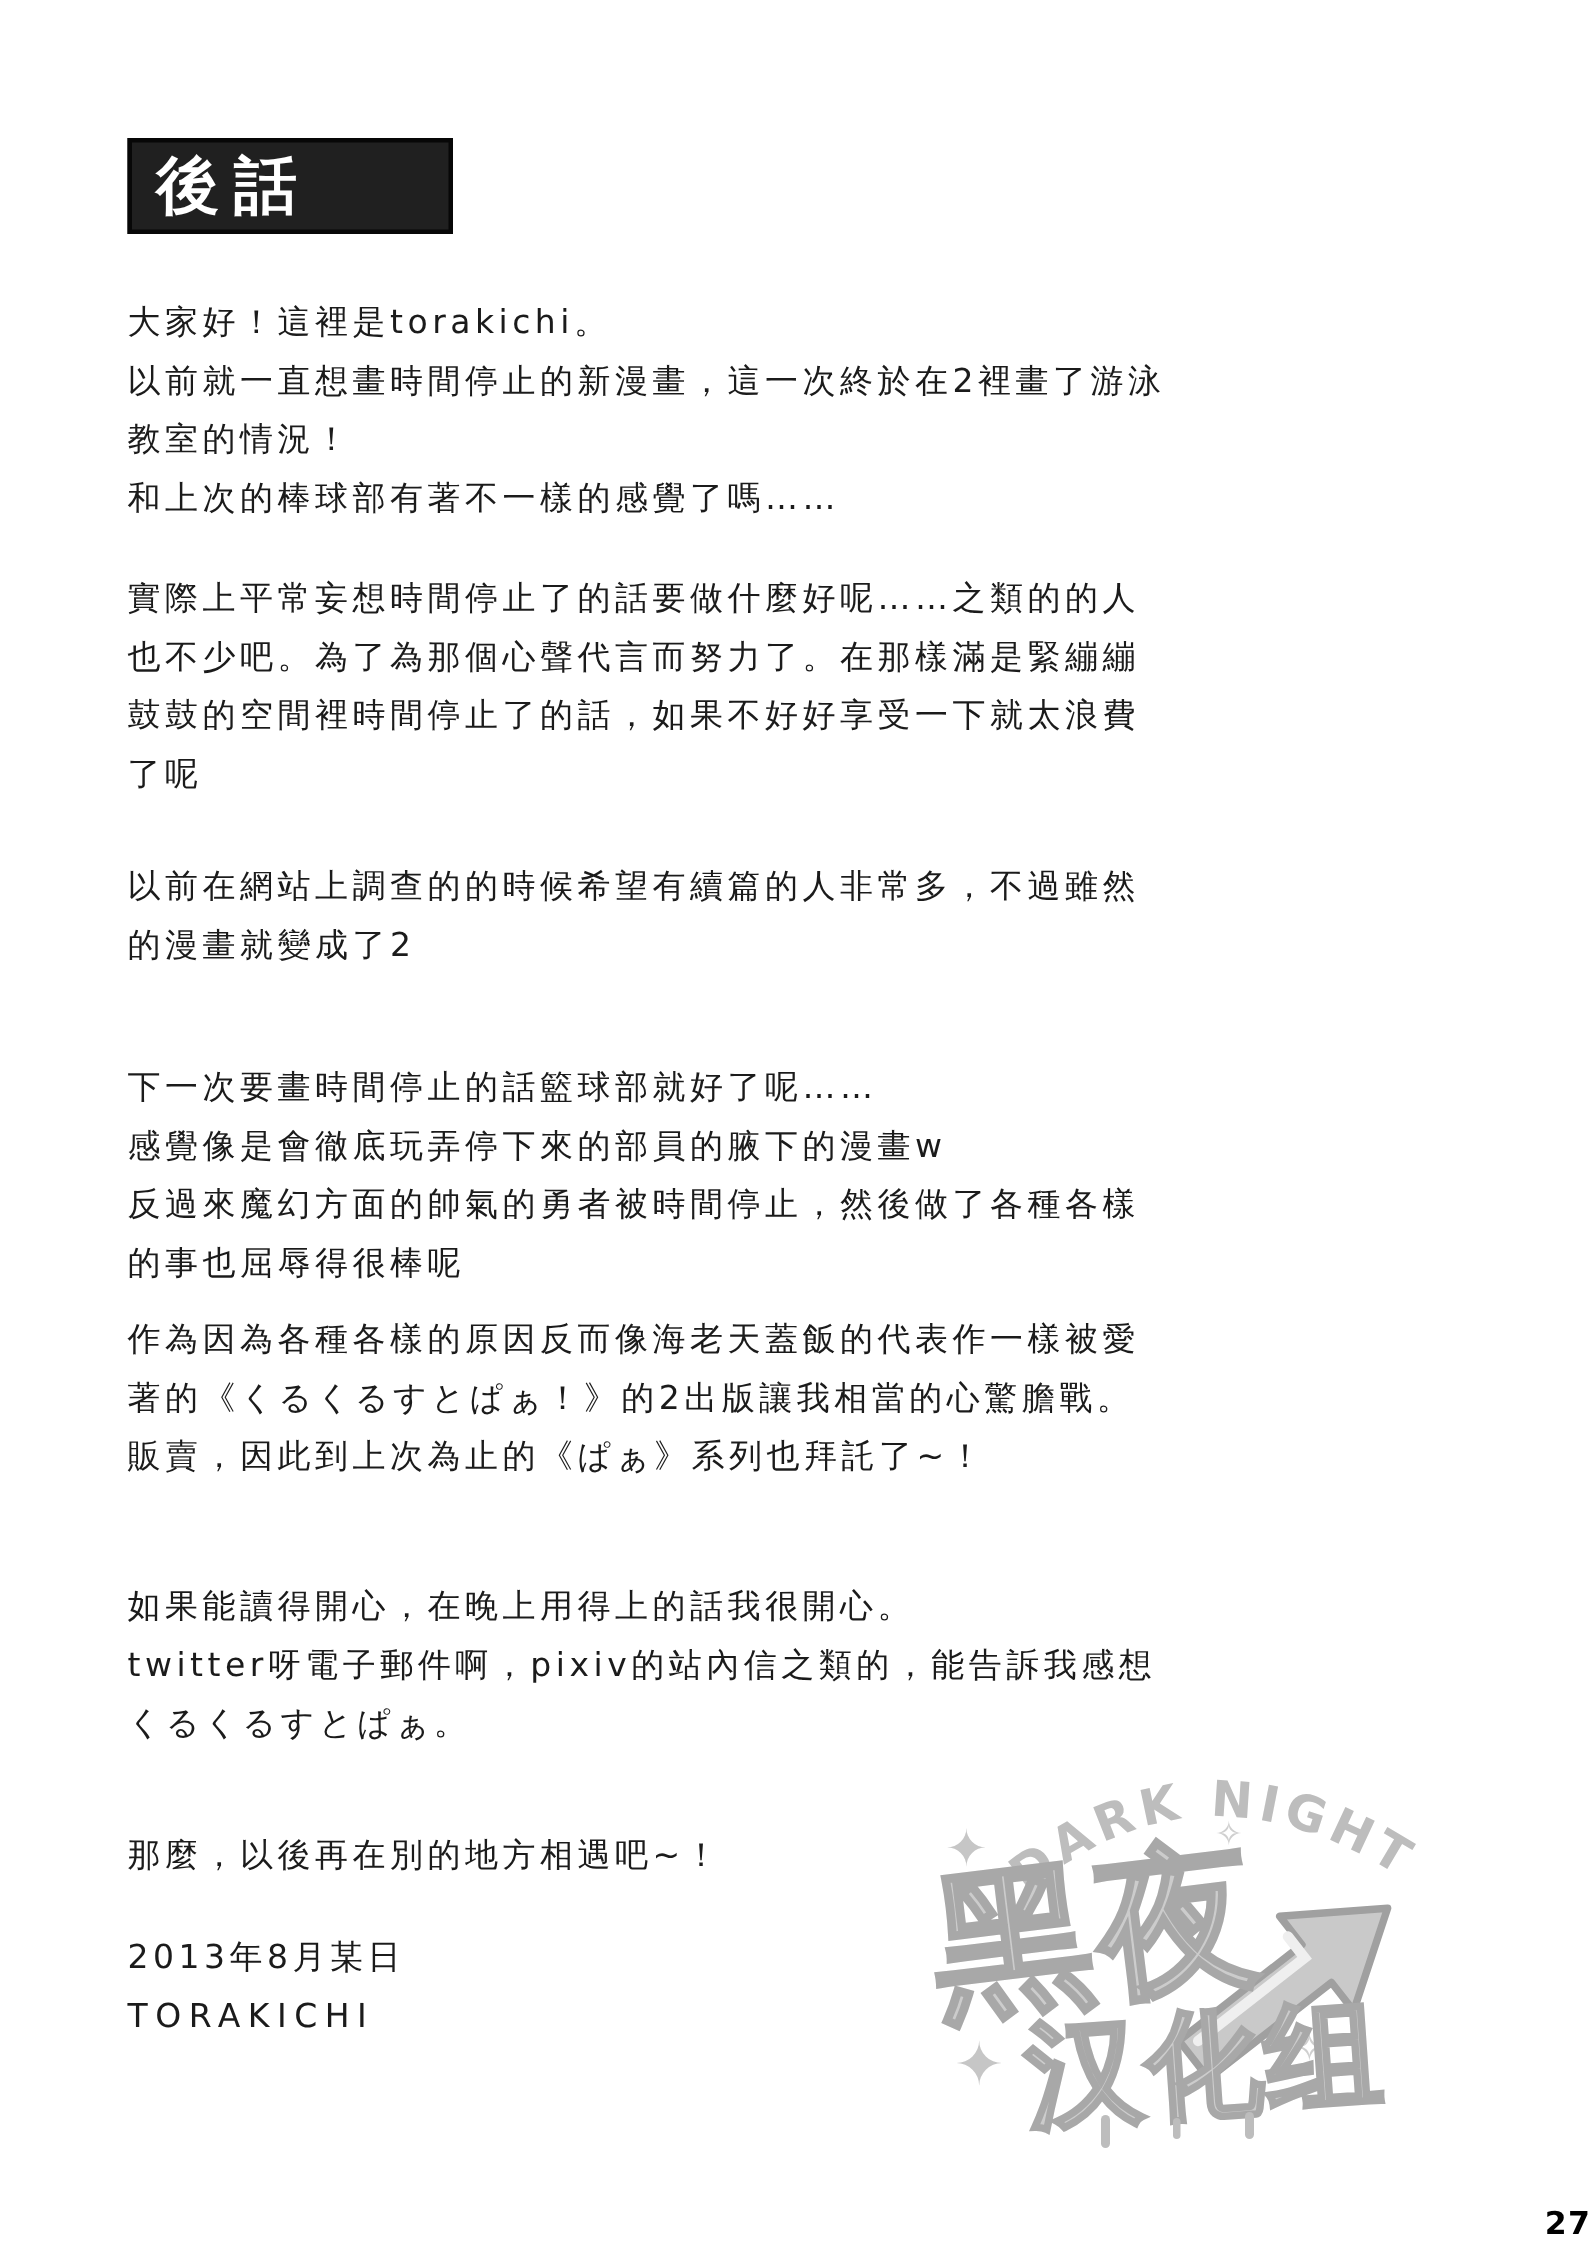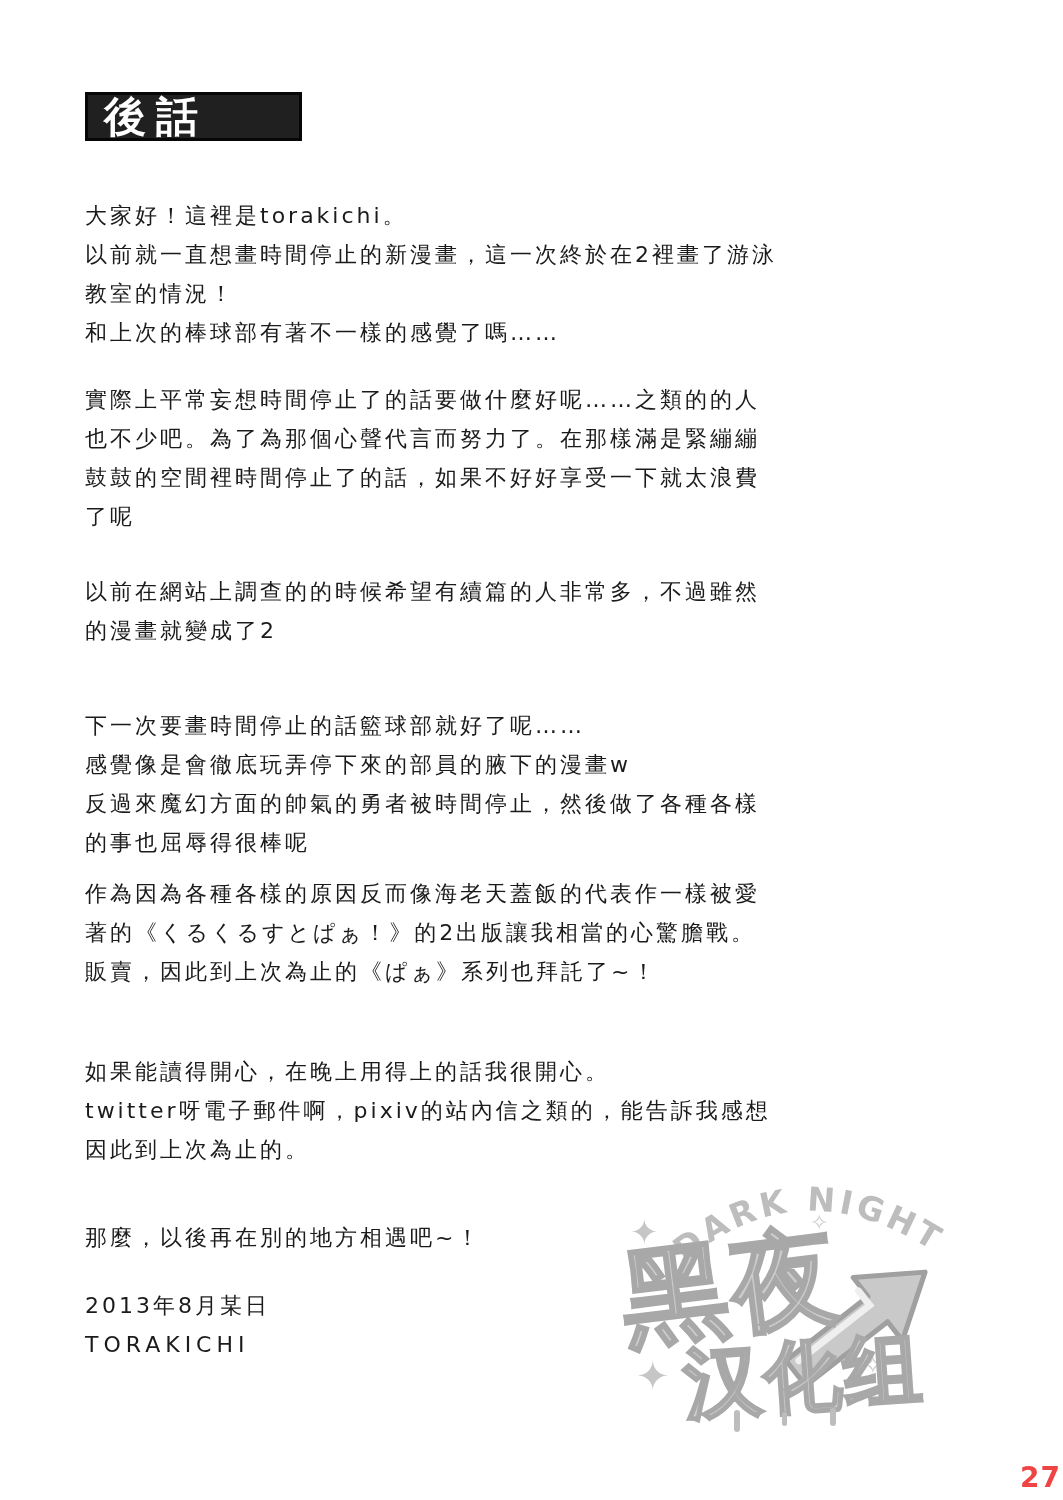--- a/index.html
+++ b/index.html
@@ -9,21 +9,21 @@
     background: #ffffff;
     overflow: hidden;
     font-family: "DejaVu Sans", sans-serif;
     color: #1b1b1b;
   }
 
   
   .title-box {
     position: absolute;
     left: 85px; top: 92px;
-    width: 217px; height: 49px;
+    width: 217px; height: 64px;
     background: #202020;
     border: 3px solid #070707;
     box-sizing: border-box;
     display: flex;
     align-items: center;
   }
   .title-box .title-text {
     color: #ffffff;
     font-size: 42px;
     font-weight: bold;
@@ -61,23 +61,23 @@
     left: 622px; top: 1172px;
     width: 345px; height: 265px;
     pointer-events: none;
   }
   .watermark svg { width: 100%; height: 100%; }
 
   
   .page-number {
     position: absolute;
     right: 2px; bottom: 6px;
-    font-size: 28px;
+    font-size: 21px;
     font-weight: bold;
-    color: #ef4444;
+    color: #000000;
     letter-spacing: 1px;
   }
 </style>
 </head>
 <body>
 
 <div class="title-box">
   <span class="title-text">後話</span>
 </div>
 
@@ -109,21 +109,21 @@
 
 <div class="textblock p5">
   <div class="line">作為因為各種各樣的原因反而像海老天蓋飯的代表作一樣被愛</div>
   <div class="line">著的《くるくるすとぱぁ！》的2出版讓我相當的心驚膽戰。</div>
   <div class="line">販賣，因此到上次為止的《ぱぁ》系列也拜託了~！</div>
 </div>
 
 <div class="textblock p6">
   <div class="line">如果能讀得開心，在晚上用得上的話我很開心。</div>
   <div class="line">twitter呀電子郵件啊，pixiv的站內信之類的，能告訴我感想</div>
-  <div class="line">因此到上次為止的。</div>
+  <div class="line">くるくるすとぱぁ。</div>
 </div>
 
 <div class="textblock p7">
   <div class="line">那麼，以後再在別的地方相遇吧~！</div>
 </div>
 
 <div class="textblock sig-date">
   <div class="line">2013年8月某日</div>
 </div>
 <div class="textblock sig-name">

